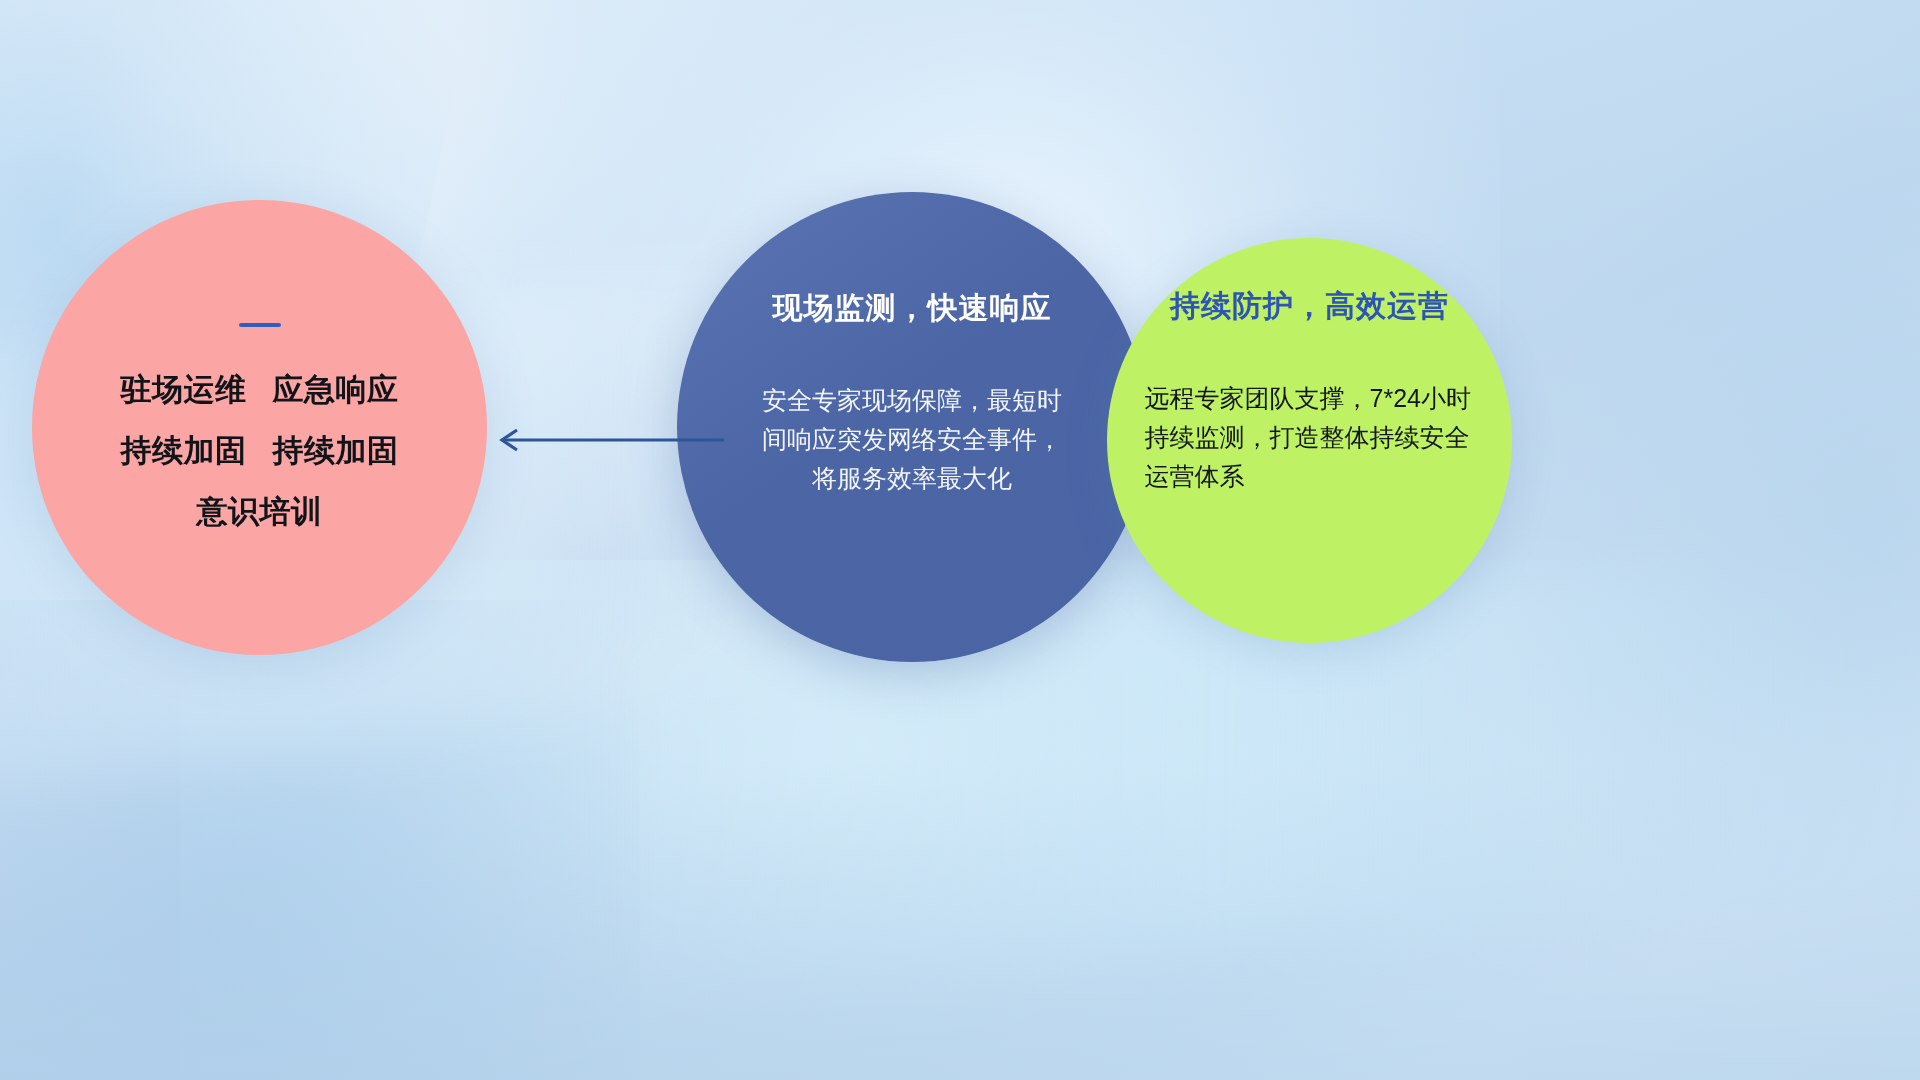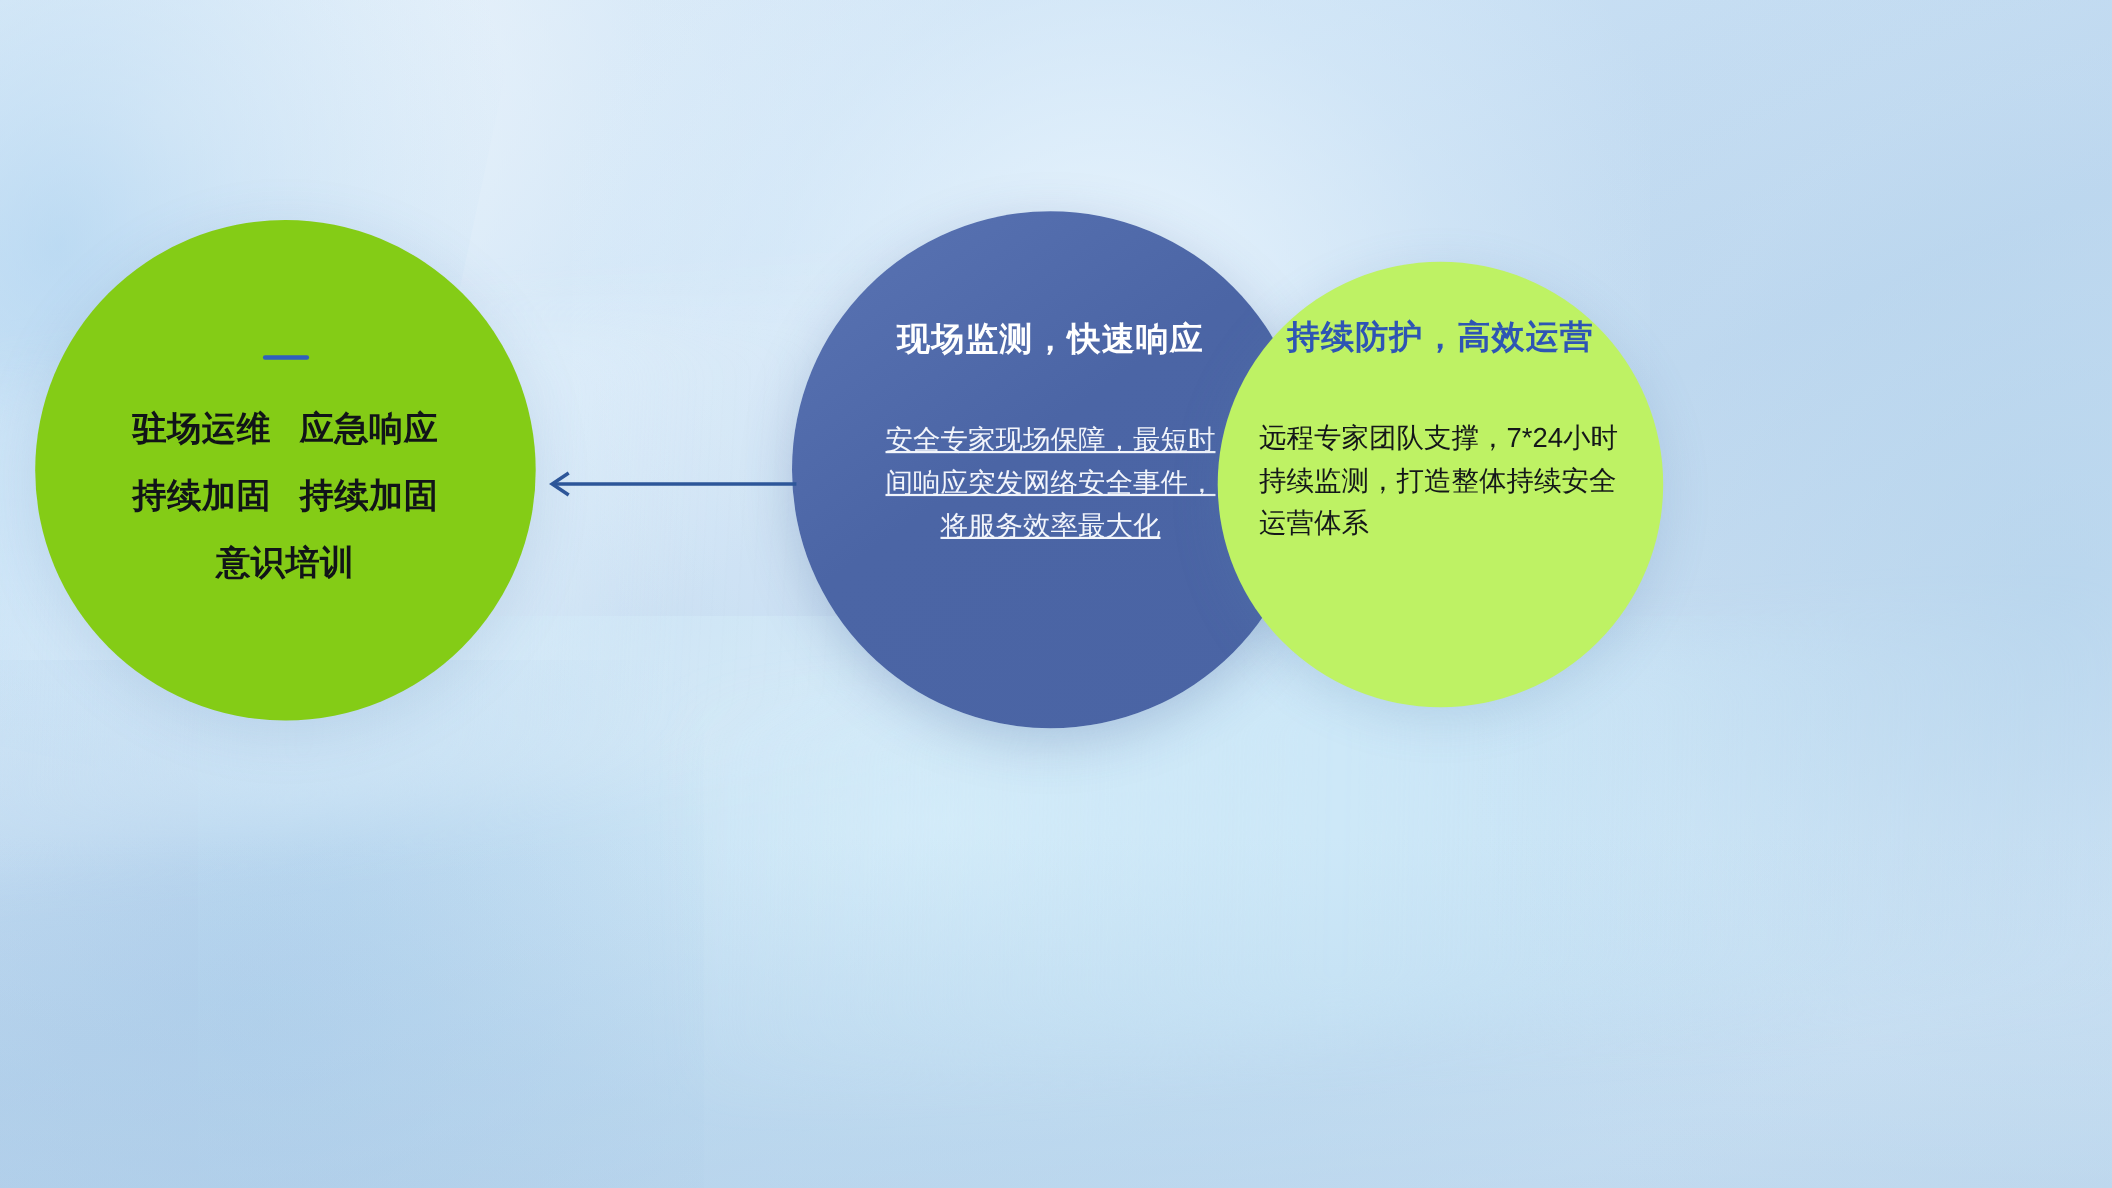--- a/index.html
+++ b/index.html
@@ -56,52 +56,52 @@
   .bg-darken-bottom{
     position:absolute;left:0;bottom:0;width:100%;height:320px;
     background:linear-gradient(180deg, rgba(166,200,230,0) 0%, rgba(164,198,228,.38) 100%);
   }
 
   
   .circle{position:absolute;border-radius:50%;box-sizing:border-box;}
 
   #circle-left{
     left:32px;top:200px;width:455px;height:455px;
-    background:#84cc16;
+    background:#fca5a5;
     box-shadow:0 10px 50px rgba(90,130,175,.18);
     display:flex;flex-direction:column;align-items:center;justify-content:center;
   }
   .divider-dash{
     width:42px;height:4px;background:#2f5fbe;border-radius:2px;
     margin-bottom:42px;
   }
   .left-lines{display:flex;flex-direction:column;gap:19px;align-items:center;}
   .left-row{
     display:flex;gap:26px;justify-content:center;
     font-size:31px;font-weight:bold;color:#111418;letter-spacing:.5px;
     white-space:nowrap;
   }
   .left-row.single{justify-content:center;}
 
   #circle-blue{
-    left:720px;top:192px;width:470px;height:470px;
+    left:677px;top:192px;width:470px;height:470px;
     background:linear-gradient(145deg,#5a74b4 0%, #4b65a5 45%, #4a64a4 100%);
     box-shadow:0 12px 46px rgba(55,85,145,.25);
     display:flex;flex-direction:column;align-items:center;
     padding-top:96px;
     z-index:2;
   }
   #circle-blue .card-title{
     font-size:30px;font-weight:bold;color:#ffffff;letter-spacing:1px;
     white-space:nowrap;text-align:center;
     margin-bottom:52px;
   }
   #circle-blue .card-body{
     font-size:25px;line-height:1.55;color:#f2f5fb;
-    text-align:center;width:300px;text-decoration:underline;
+    text-align:center;width:300px;
   }
 
   #circle-right{
     left:1107px;top:238px;width:405px;height:405px;
     background:#bef264;
     box-shadow:0 10px 44px rgba(90,130,175,.20);
     display:flex;flex-direction:column;align-items:center;
     padding-top:48px;
     z-index:3;
   }

